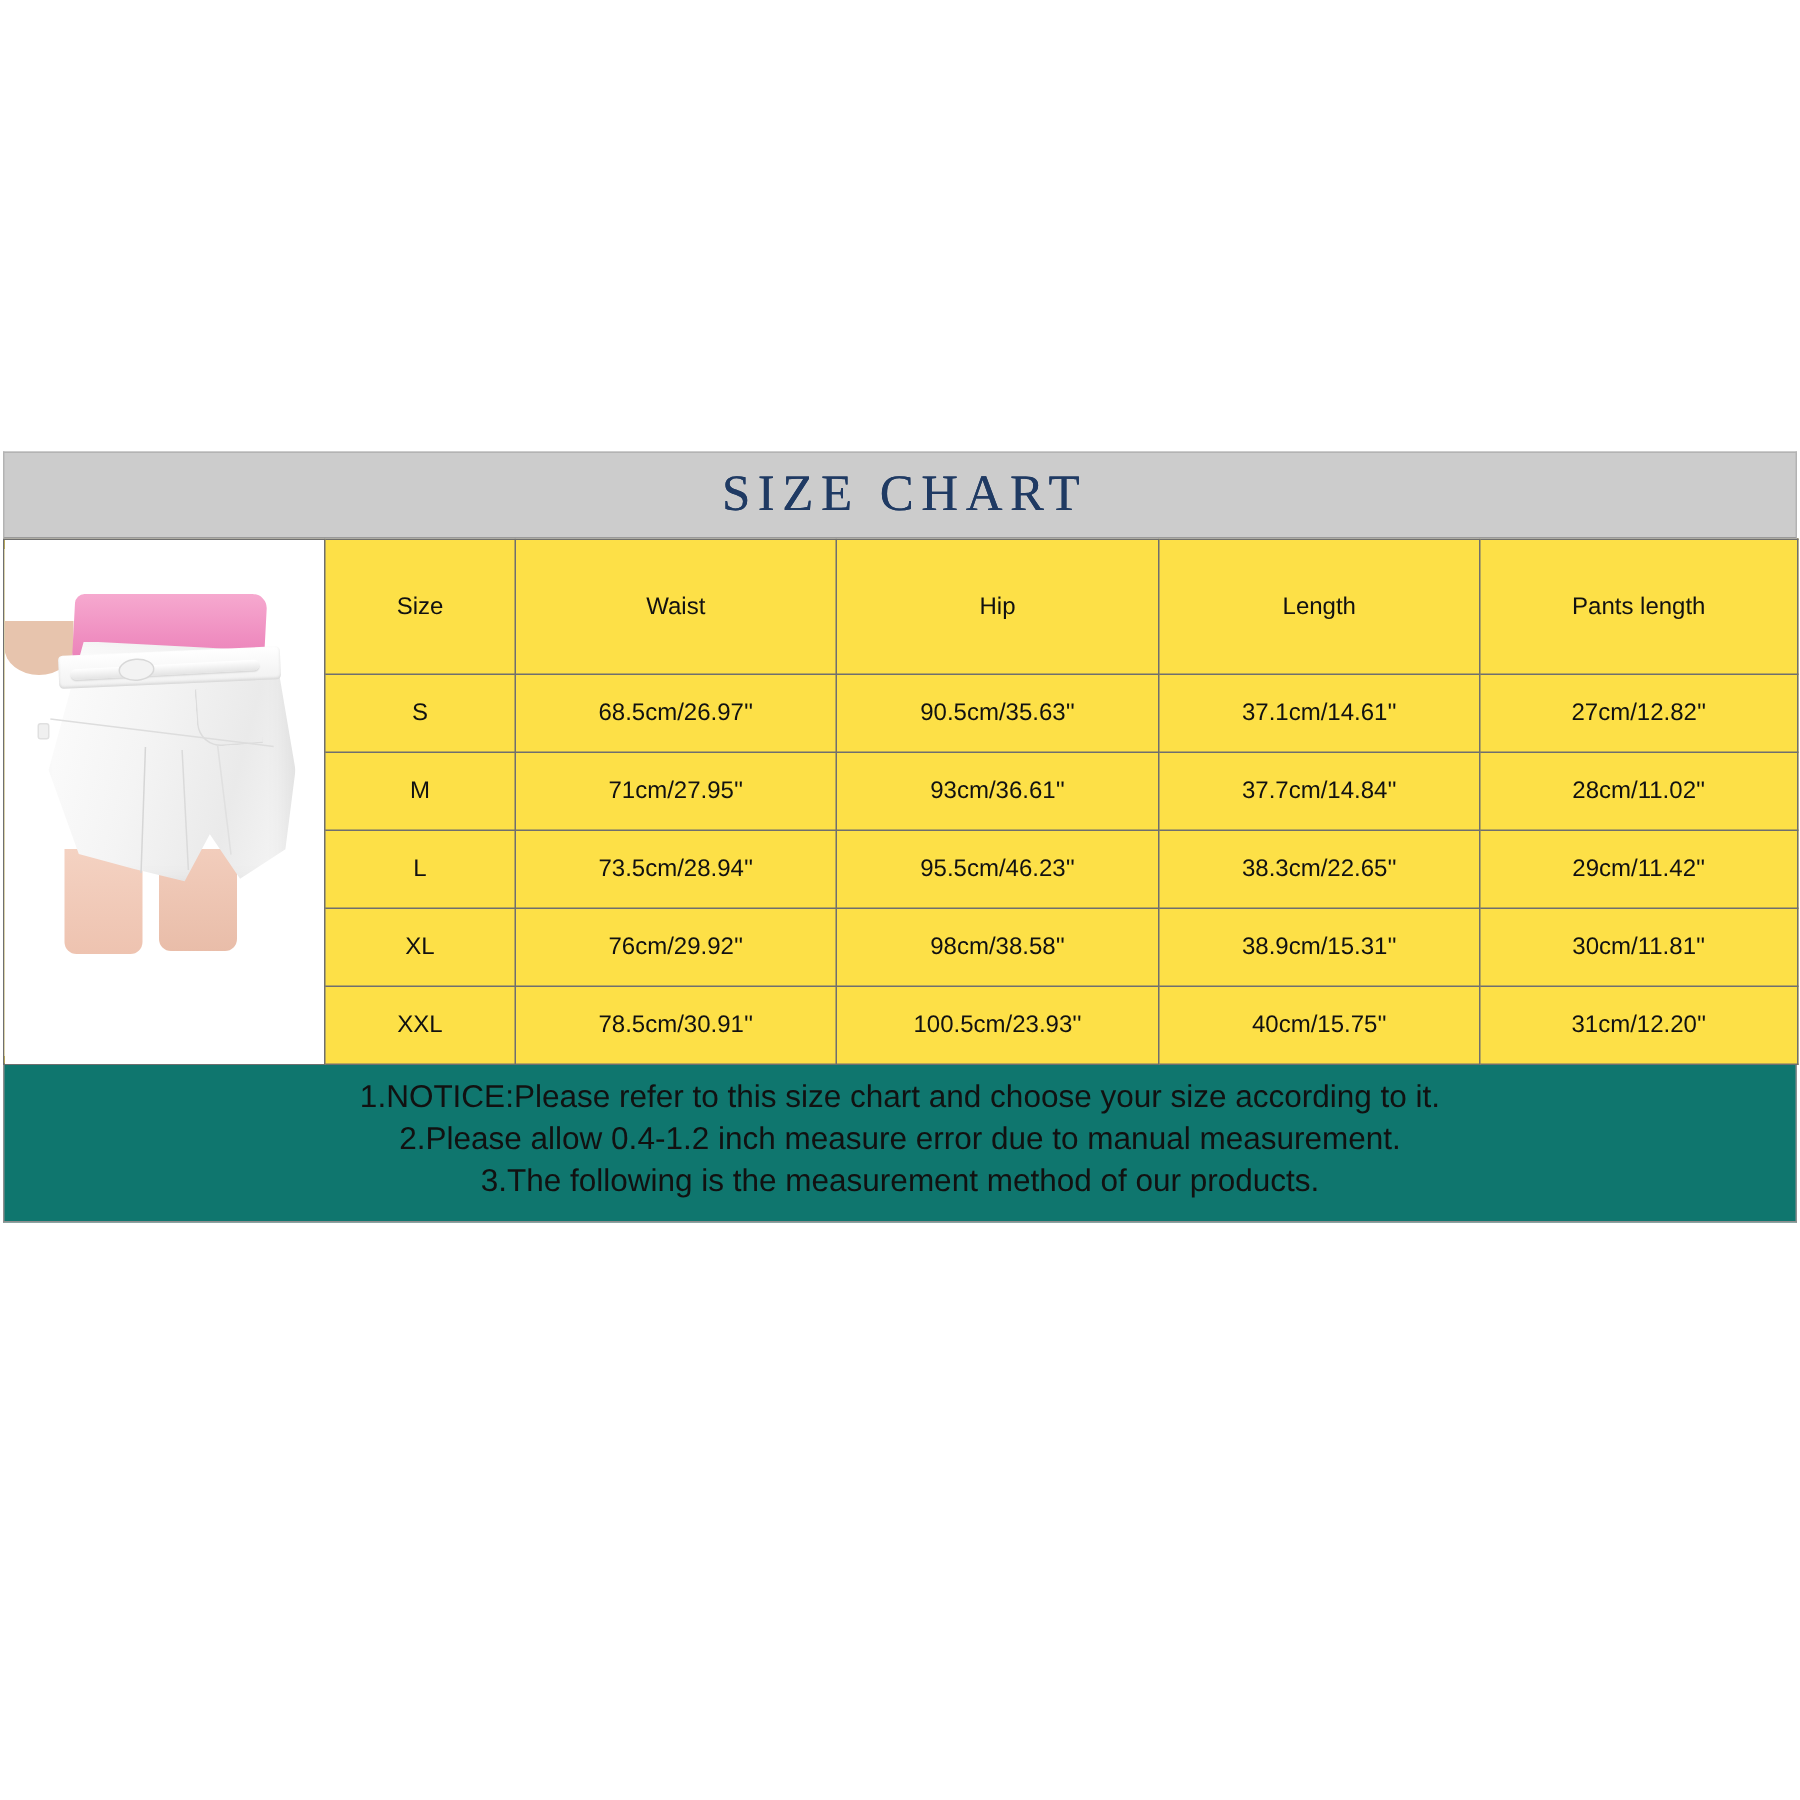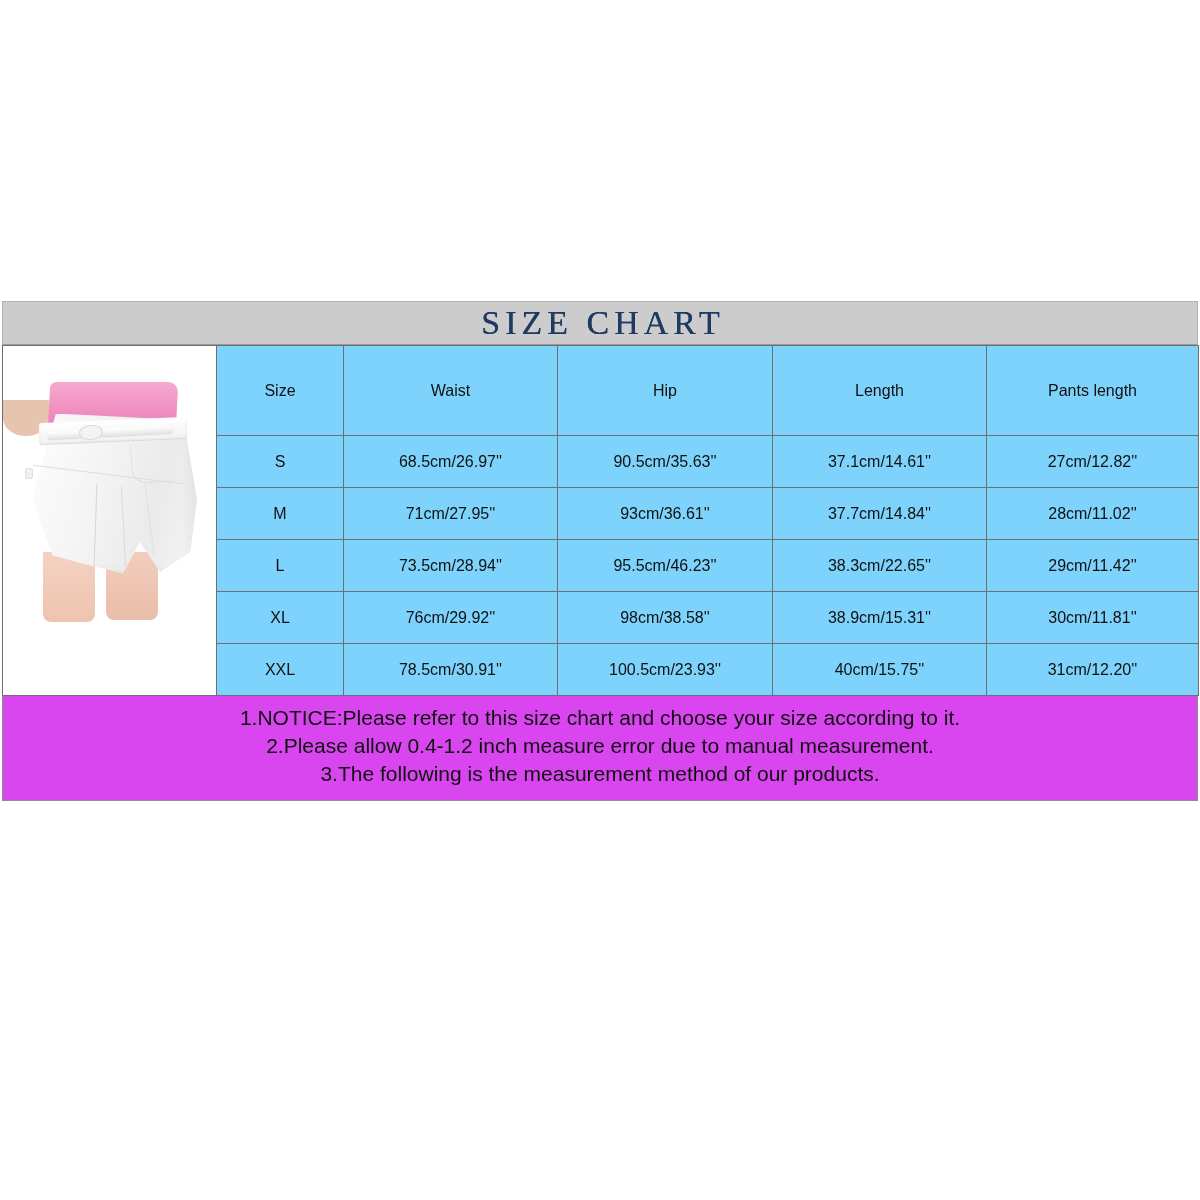--- a/index.html
+++ b/index.html
@@ -19,21 +19,21 @@
   #size-chart-block {
     position: absolute;
     left: 2px;
     top: 301px;
     width: 1196px;
     box-sizing: border-box;
   }
 
   
   .title-banner {
-    height: 44px;
+    height: 58px;
     background: #cccccc;
     border: 1px solid #b3b3b3;
     border-bottom: 1px solid #9a9a9a;
     box-sizing: border-box;
     display: flex;
     align-items: center;
     justify-content: center;
     position: relative;
   }
   .title-text {
@@ -45,21 +45,21 @@
     line-height: 1;
     padding-left: 6px;
     text-shadow: 0 0 0.4px #1f3a63;
   }
 
   
   table.size-table {
     width: 100%;
     border-collapse: collapse;
     table-layout: fixed;
-    background: #7dd3fc;
+    background: #fde047;
   }
   table.size-table td {
     border: 1px solid #6f6f6f;
     text-align: center;
     vertical-align: middle;
     color: #111111;
     font-size: 16px;
     font-family: "Liberation Sans", sans-serif;
     padding: 0;
     height: 51px;
@@ -227,21 +227,21 @@
     background: #f0f0f0;
     border: 1px solid #e0e0e0;
     border-radius: 2px;
   }
 
   
   .notice-box {
     border: 1px solid #8e8e8e;
     border-top: none;
     box-sizing: border-box;
-    background: #d946ef;
+    background: #0f766e;
     padding: 8px 0 12px 0;
     text-align: center;
   }
   .notice-line {
     font-size: 21px;
     color: #111111;
     line-height: 1.33;
     font-family: "Liberation Sans", sans-serif;
     white-space: nowrap;
   }

